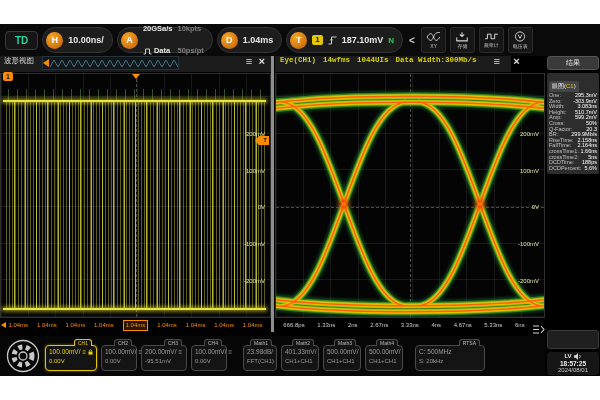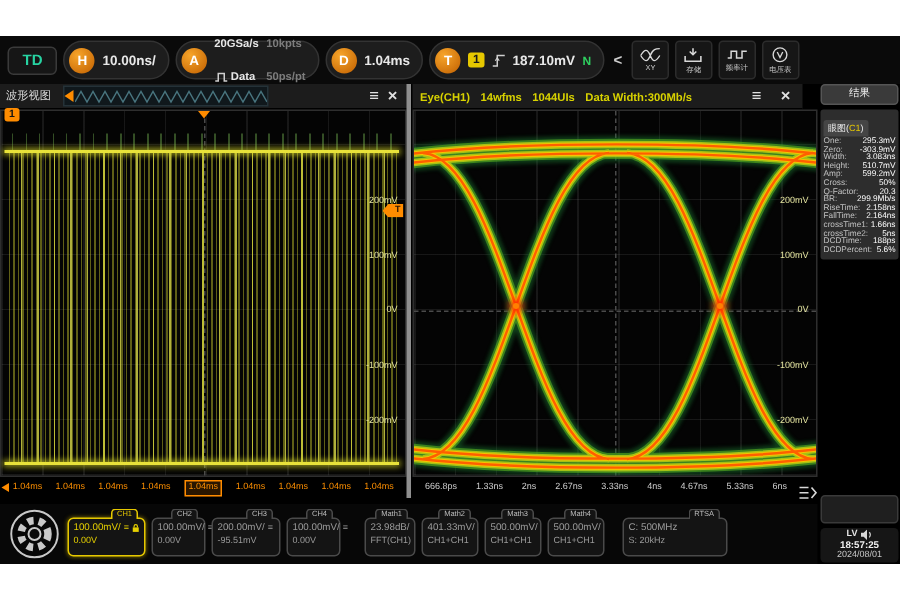--- a/index.html
+++ b/index.html
@@ -17,23 +17,23 @@
   .pcol .small{font-size:7.5px;}
   .gray{color:#7d7d7d;}
   .acqrow{display:flex;align-items:center;gap:2px;}
   .badge1{background:#e6c800;color:#1a1a1a;font-weight:bold;font-size:8px;border-radius:2px;padding:0 3px;height:10px;line-height:10px;}
   .tflag{color:#2fd060;font-size:8px;font-weight:bold;}
   .navarrow{color:#cfcfcf;font-size:10px;font-weight:bold;padding:0 2px;}
   .tbtn{display:flex;flex-direction:column;align-items:center;justify-content:center;width:25px;height:26px;background:#161616;border:1px solid #2c2c2c;border-radius:3px;gap:1px;}
   .tbtn .tlab{font-size:5.5px;color:#c9c9c9;white-space:nowrap;transform:scale(.9);}
 
   
-  .phdr{position:absolute;top:32px;height:17px;background:#1c1c1c;display:flex;align-items:center;box-sizing:border-box;border-bottom:1px solid #000;}
+  .phdr{position:absolute;top:32px;height:17px;background:#1c1c1c;display:flex;align-items:flex-start;box-sizing:border-box;border-bottom:1px solid #000;font-family:Liberation Mono, monospace;}
   .phdr-left{left:0;width:272px;padding:0 4px;}
-  .phdr-right{left:275px;width:260px;padding:0 5px;gap:7px;}
+  .phdr-right{left:275px;width:236px;padding:0 5px;gap:7px;}
   .ptitle{color:#dcdcdc;font-size:7.5px;white-space:nowrap;}
   .eyetxt{color:#d8d200;font-size:7.5px;font-weight:bold;white-space:nowrap;}
   .hspace{flex:1;}
   .hmenu{color:#e0e0e0;font-size:11px;font-weight:bold;padding:0 3px;}
   .hclose{color:#e0e0e0;font-size:11px;font-weight:bold;padding:0 3px;}
   .pvw{display:flex;align-items:center;margin-left:8px;background:#10181c;border:1px solid #253238;height:12px;}
   .arrL{width:0;height:0;border-top:4px solid transparent;border-bottom:4px solid transparent;border-right:6px solid #ff8c00;margin-right:1px;}
 
   
   .grid{position:absolute;top:49px;height:245px;background:#040404;border:1px solid #2e2e2e;box-sizing:border-box;

